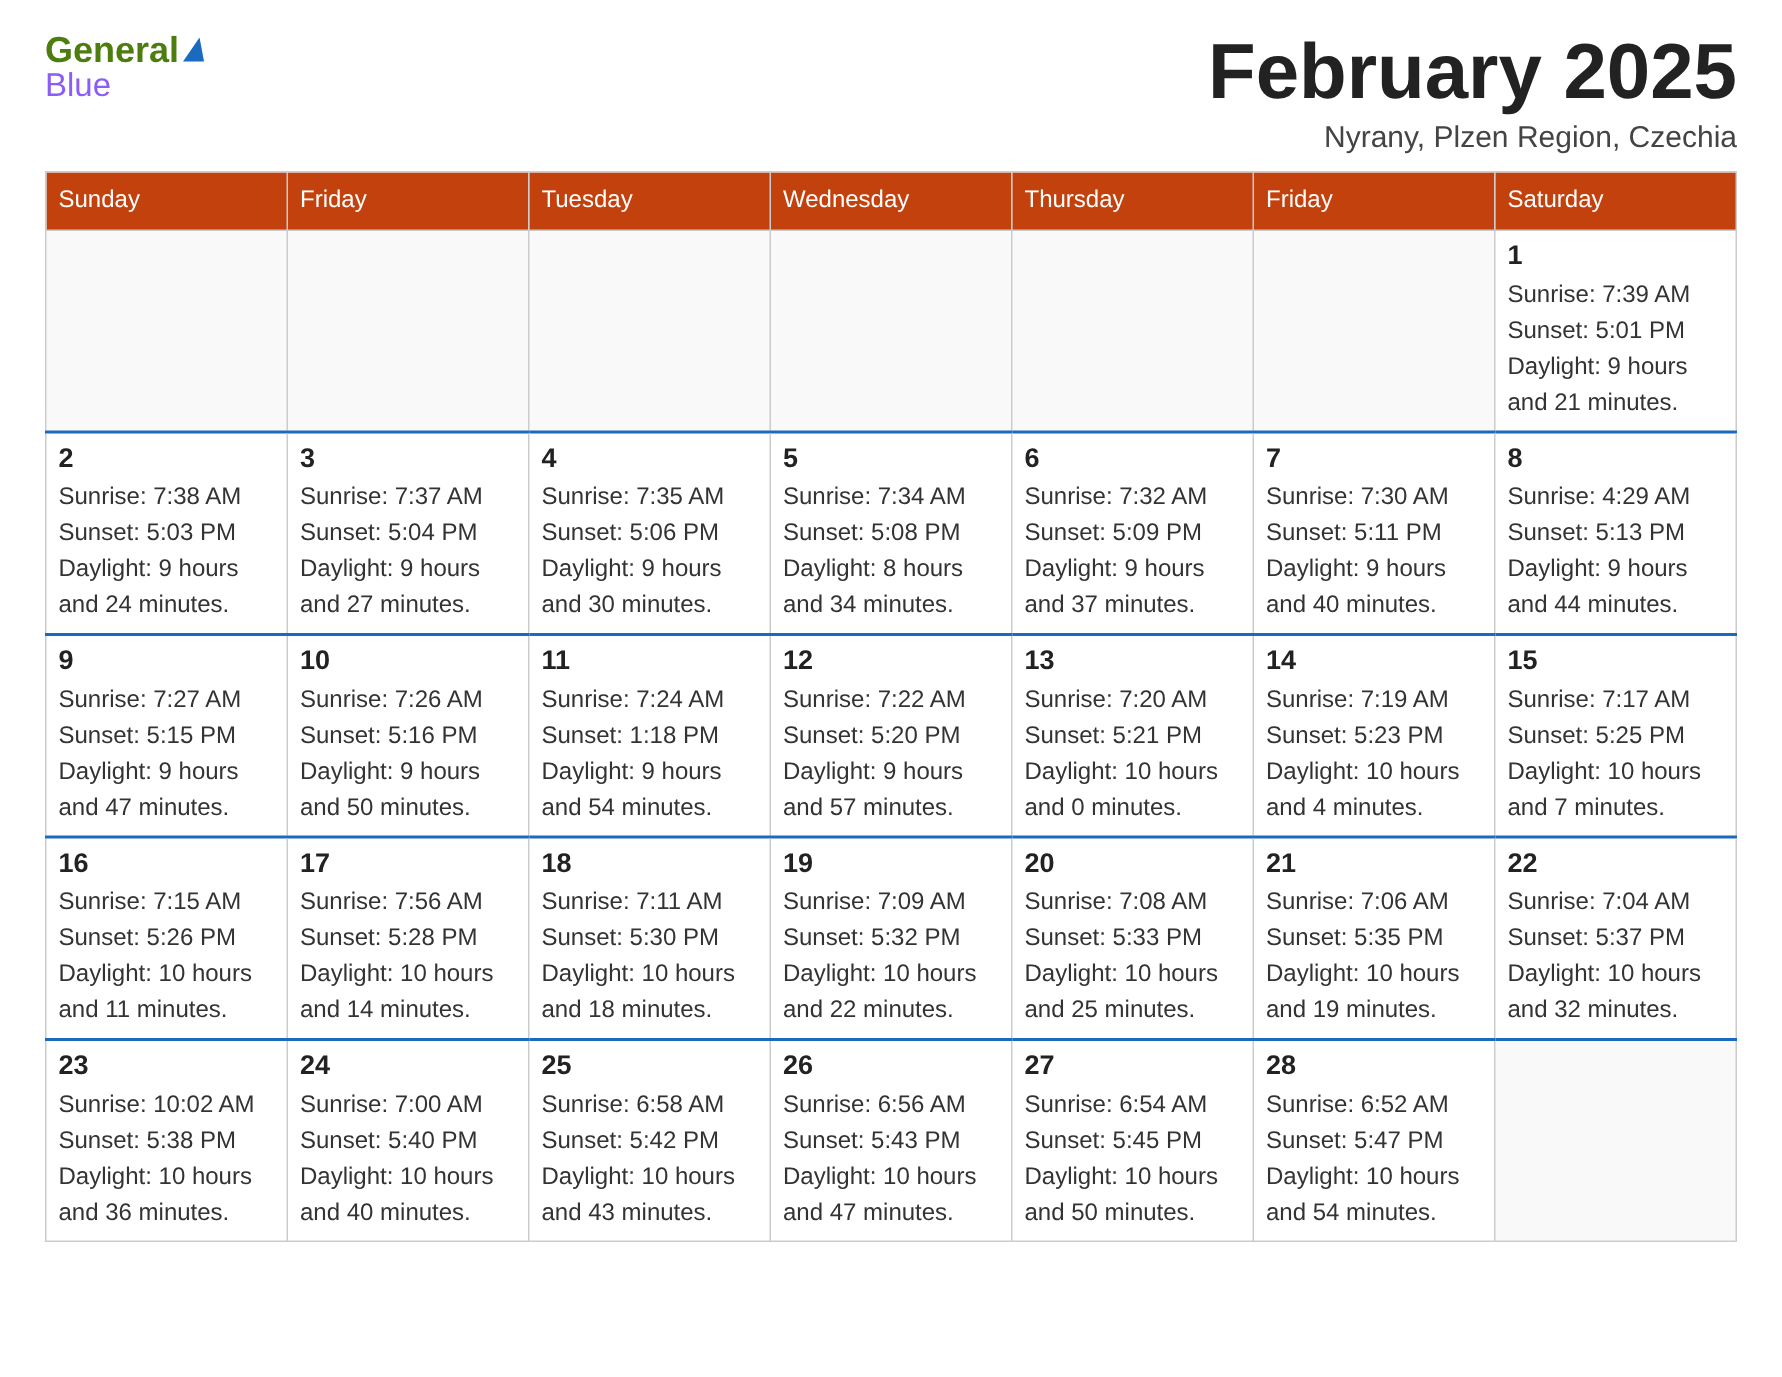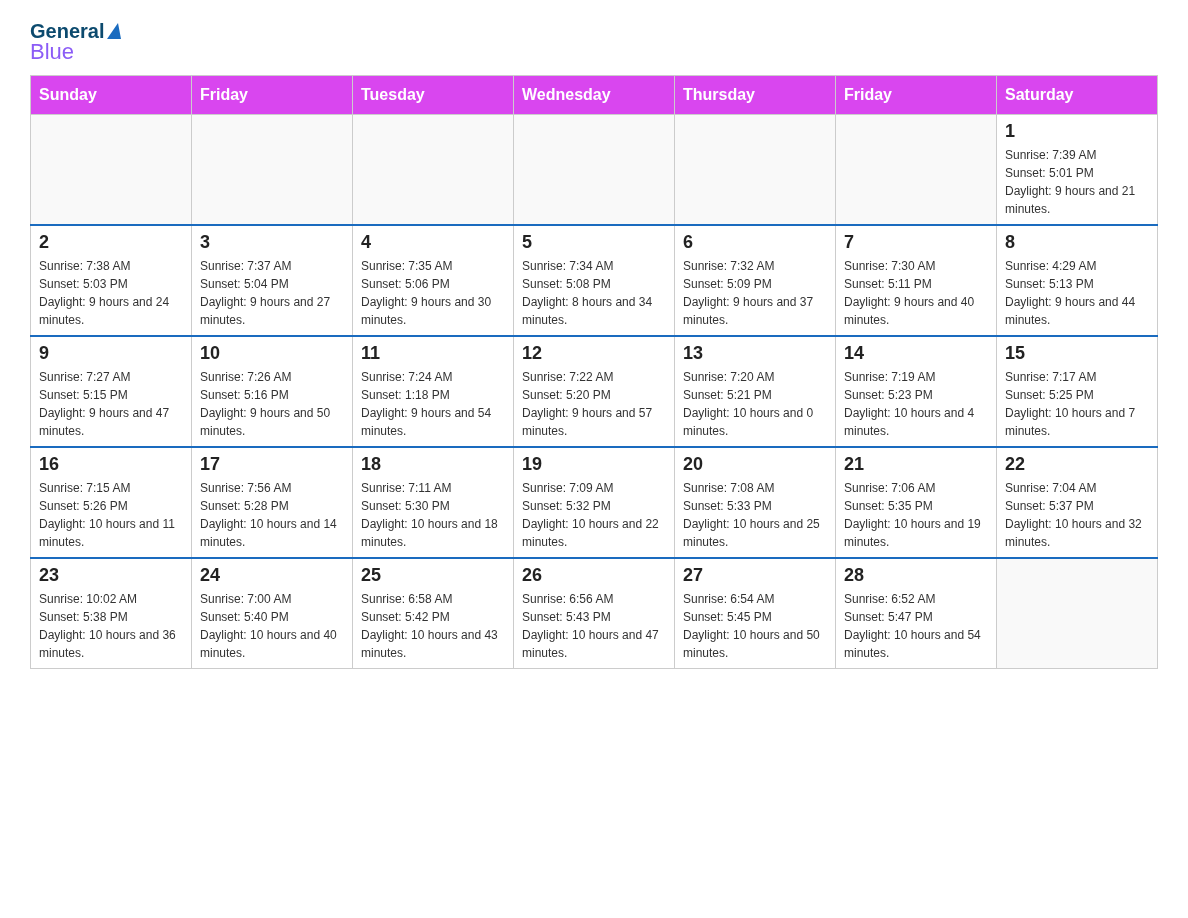--- a/index.html
+++ b/index.html
@@ -15,23 +15,23 @@
       justify-content: space-between;
       align-items: flex-start;
       margin-bottom: 10px;
     }
     .logo {
       display: flex;
       flex-direction: column;
       align-items: flex-start;
     }
     .logo-text {
-      font-size: 20px;
+      font-size: 24px;
       font-weight: bold;
-      color: #0c4a6e;
+      color: #4d7c0f;
     }
     .logo-blue {
       color: #8b5cf6;
       font-size: 22px;
       font-weight: normal;
       margin-top: -4px;
     }
     .title-block {
       text-align: right;
     }
@@ -45,65 +45,69 @@
       font-size: 20px;
       color: #444;
       margin-top: 4px;
     }
     .calendar {
       width: 100%;
       border-collapse: collapse;
       margin-top: 10px;
     }
     .calendar th {
-      background-color: #d946ef;
+      background-color: #c2410c;
       color: #fff;
       font-size: 16px;
-      font-weight: bold;
+      font-weight: normal;
       padding: 10px 8px;
       text-align: left;
       border: 1px solid #ccc;
     }
     .calendar td {
       vertical-align: top;
       border: 1px solid #ccc;
       padding: 6px 8px;
       width: 14.28%;
       min-height: 110px;
       height: 110px;
     }
     .day-num {
       font-size: 18px;
       font-weight: bold;
       color: #222;
       display: block;
       margin-bottom: 4px;
     }
     .day-info {
-      font-size: 12px;
+      font-size: 16px;
       color: #333;
       line-height: 1.5;
     }
     .empty-cell {
       background: #f9f9f9;
     }
     .row-divider td {
       border-top: 2px solid #1a6bbf;
     }
   </style>
 </head>
 <body>
 
 <div class="header">
   <div class="logo">
     <div style="display:flex; align-items:center;">
       <span class="logo-text">General</span>
       <span style="display:inline-block; width:0; height:0; border-left:11px solid transparent; border-right:3px solid transparent; border-bottom:16px solid #1a6bbf; margin-left:3px; margin-bottom:2px;"></span>
     </div>
     <div class="logo-blue">Blue</div>
+  </div>
+  <div class="title-block">
+    <div class="month-title">February 2025</div>
+    <div class="location">Nyrany, Plzen Region, Czechia</div>
   </div>
 </div>
 
 <table class="calendar">
   <thead>
     <tr>
       <th>Sunday</th>
       <th>Friday</th>
       <th>Tuesday</th>
       <th>Wednesday</th>

